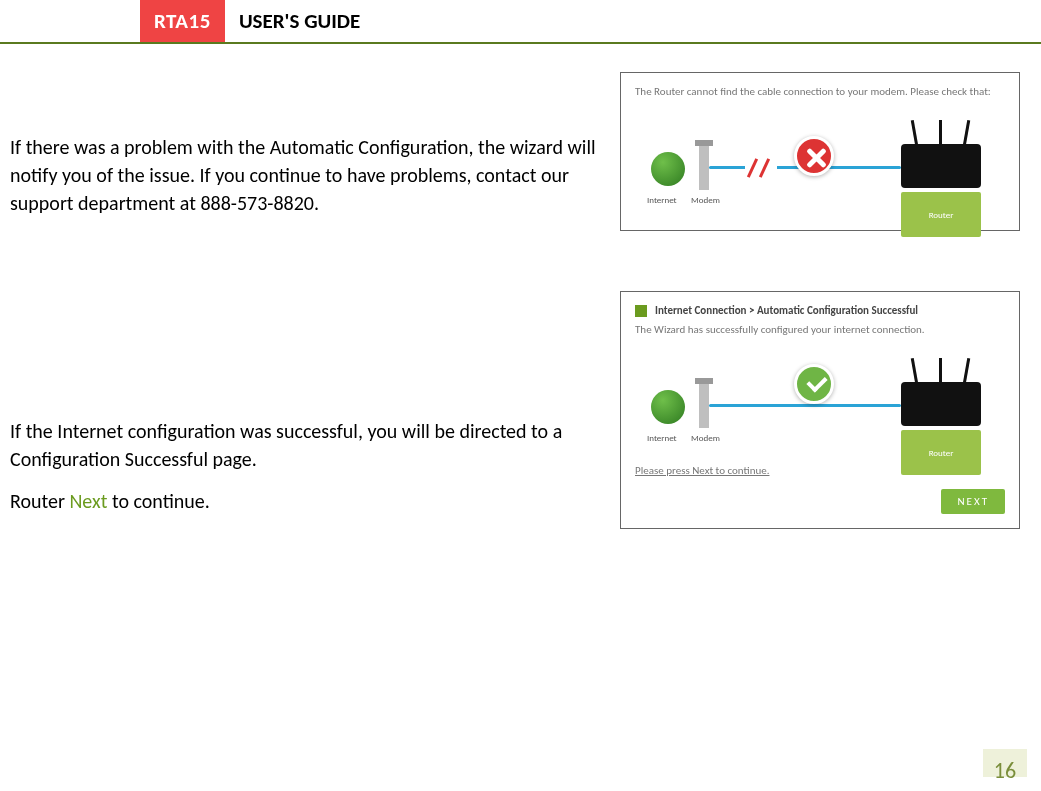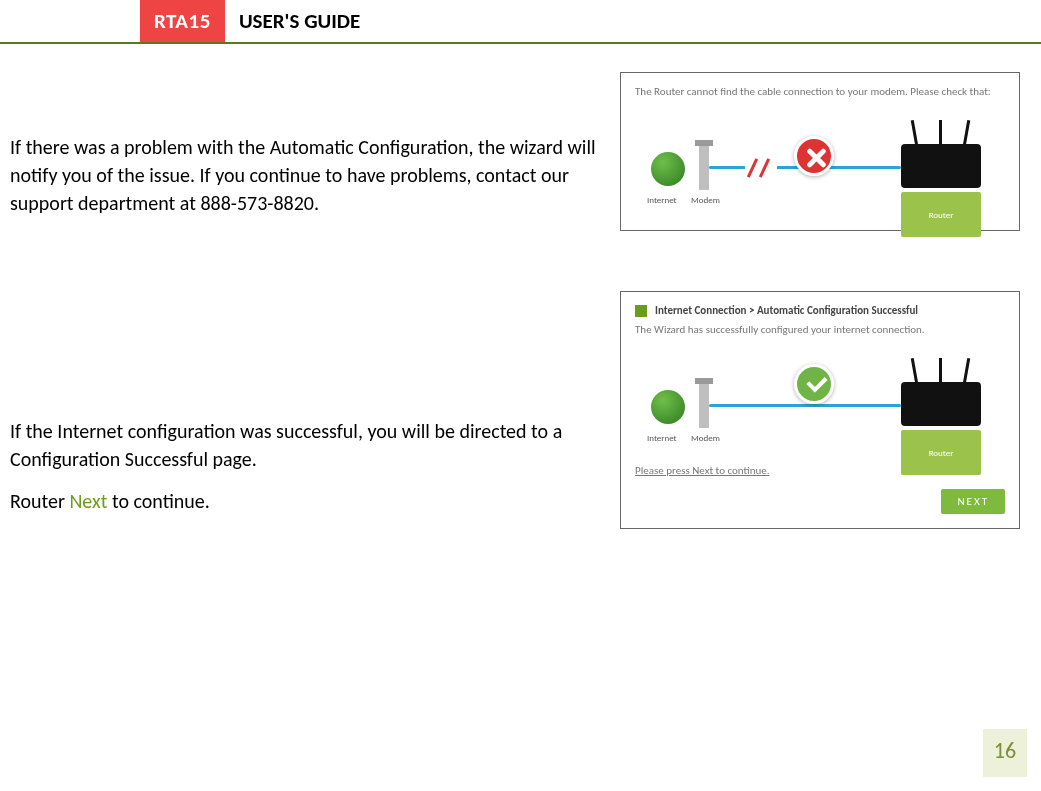--- a/index.html
+++ b/index.html
@@ -141,21 +141,21 @@
   .panel-foot { font-size:11px; color:#777; margin-top: 20px; text-decoration: underline; }
   .next-btn {
     float: right; margin-top: 12px;
     background: #7fb93e; color:#fff; font-size:11px;
     padding: 6px 16px; letter-spacing: 2px;
     border-radius: 2px;
   }
   .page-num {
     position: absolute; right: 14px; bottom: 14px;
     background: #eef1da; color: #7a8e3a;
-    width: 44px; height: 48px; line-height: 44px;
+    width: 44px; height: 28px; line-height: 44px;
     text-align: center; font-size: 22px;
   }
   .clearfix::after { content:""; display:block; clear:both; }
 </style>
 </head>
 <body>
 
 <div class="header">
   <div class="header-tag">RTA15</div>
   <div class="header-title">USER'S GUIDE</div>

